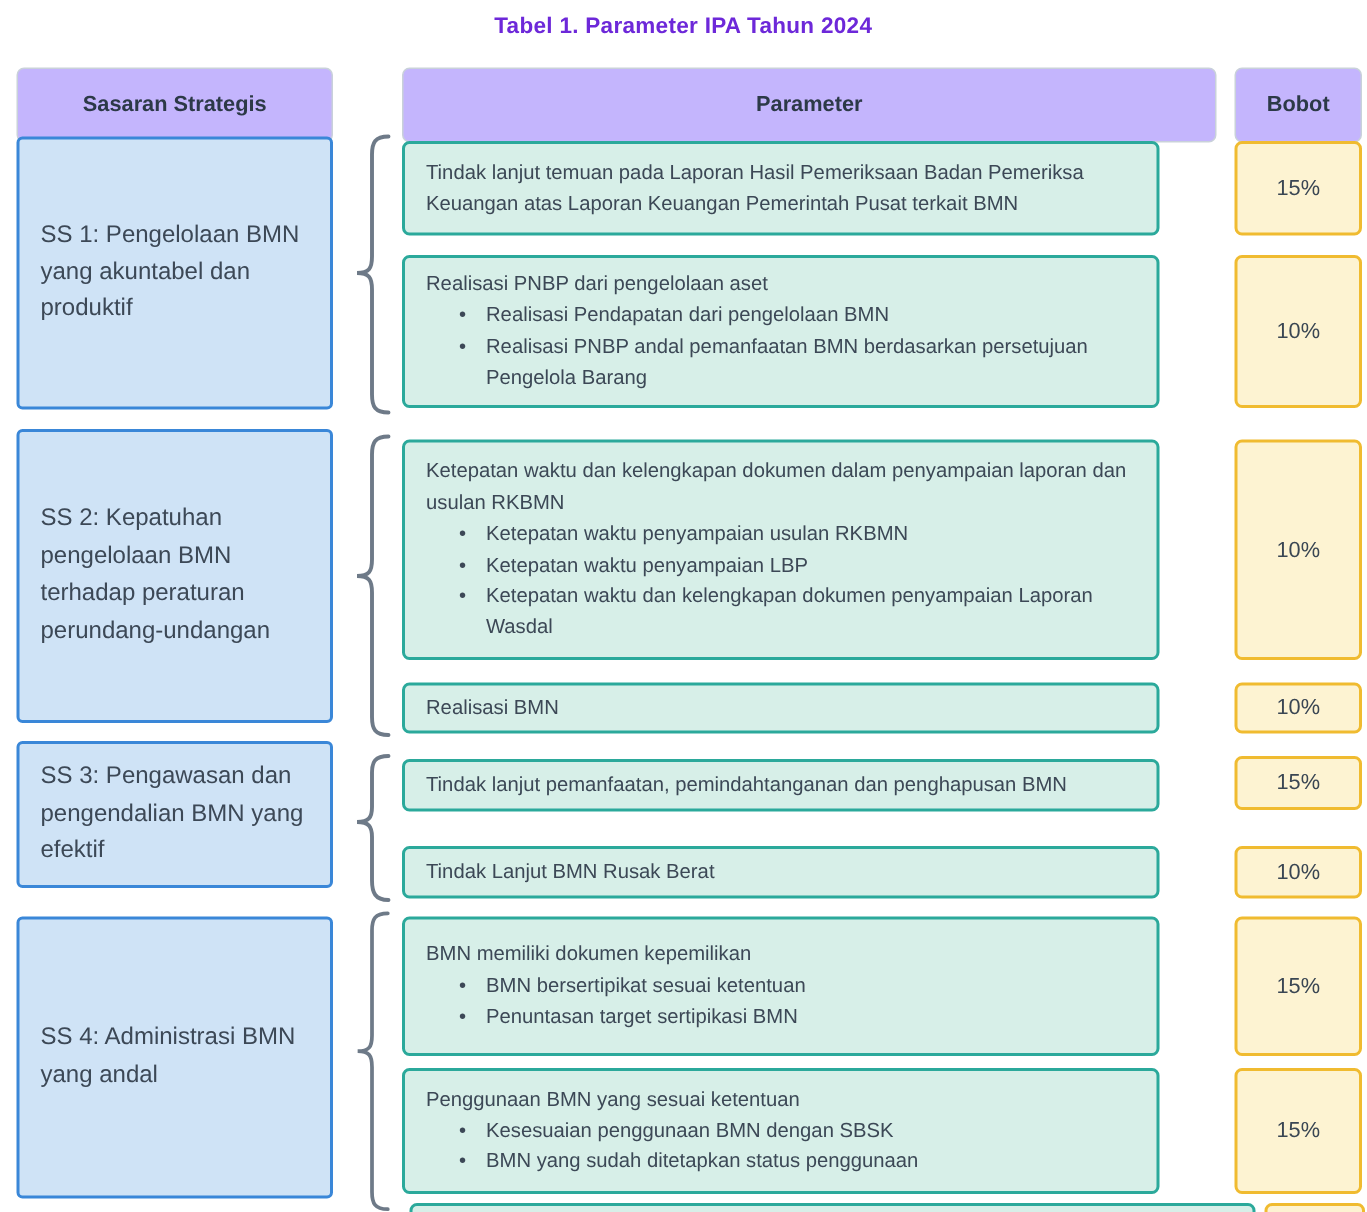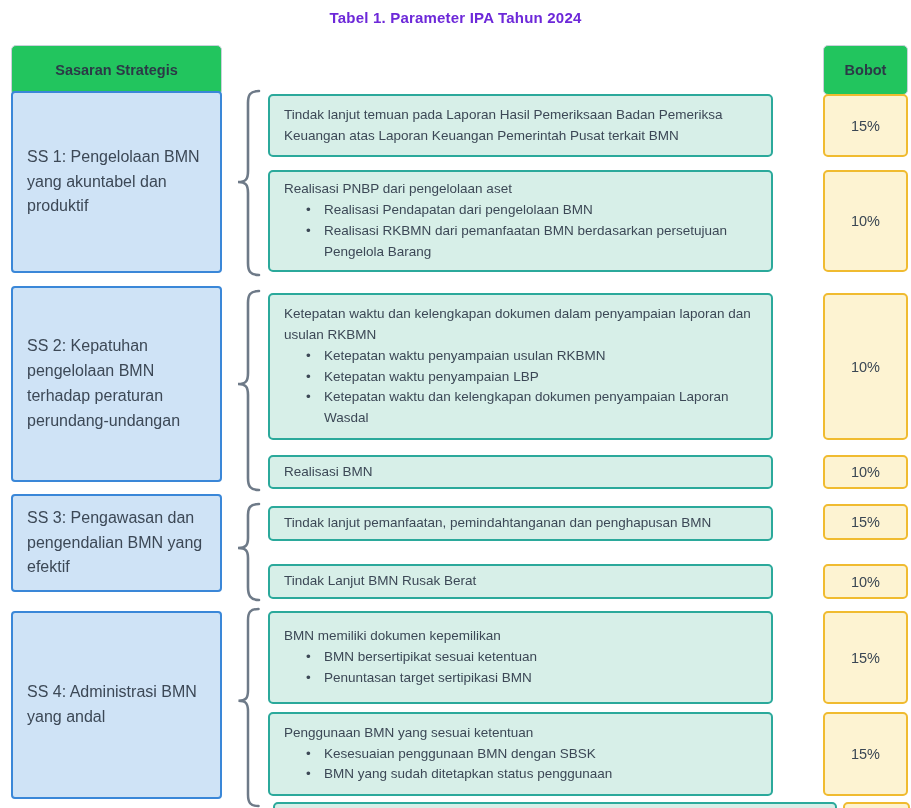--- a/index.html
+++ b/index.html
@@ -8,21 +8,21 @@
     --yellow-border:#f0bb30; --yellow-fill:#fdf3d2;
     --header-border:#c9d1da; --text-dark:#3c4856; --head-text:#2c3947;
     --brace:#6e7a88;
   }
   *{box-sizing:border-box;margin:0;padding:0}
   html,body{background:#ffffff}
   body{font-family:"Liberation Sans", sans-serif;}
   .canvas{position:relative;width:911px;height:808px;background:#fff;overflow:hidden}
   .title{position:absolute;top:9px;left:0;width:100%;text-align:center;
          font-size:15px;font-weight:bold;color:#6d28d9;letter-spacing:.2px}
-  .hbox{position:absolute;top:45px;height:50px;background:#22c55e;
+  .hbox{position:absolute;top:45px;height:50px;background:#c4b5fd;
         border:1.6px solid var(--header-border);border-radius:5px;
         display:flex;align-items:center;justify-content:center;
         font-weight:bold;font-size:14.5px;color:var(--head-text)}
   .ssbox{position:absolute;left:11px;width:211px;background:var(--blue-fill);
          border:2px solid var(--blue-border);border-radius:4px;
          display:flex;align-items:center;}
   .sstext{padding:10px 12px 10px 14px;font-size:16px;line-height:1.56;color:var(--text-dark)}
   .pbox{position:absolute;left:268px;width:505px;background:var(--green-fill);
         border:2px solid var(--green-border);border-radius:5px;
         display:flex;flex-direction:column;justify-content:center;
@@ -45,20 +45,21 @@
   .brace path{stroke:var(--brace);stroke-width:2.6;fill:none;stroke-linecap:round}
 </style>
 </head>
 <body>
 
 <div class="canvas">
 
   <div class="title">Tabel 1. Parameter IPA Tahun 2024</div>
 
   <div class="hbox" style="left:11px;width:211px">Sasaran Strategis</div>
+  <div class="hbox" style="left:268px;width:543px">Parameter</div>
   <div class="hbox" style="left:823px;width:85px">Bobot</div>
 
   <div class="ssbox" style="top:91px;height:182px">
     <div class="sstext">SS 1: Pengelolaan BMN yang akuntabel dan produktif</div>
   </div>
   <div class="ssbox" style="top:286px;height:196px">
     <div class="sstext">SS 2: Kepatuhan pengelolaan BMN terhadap peraturan perundang-undangan</div>
   </div>
   <div class="ssbox" style="top:494px;height:98px">
     <div class="sstext">SS 3: Pengawasan dan pengendalian BMN yang efektif</div>
@@ -86,21 +87,21 @@
 
   <div class="pbox" style="top:170px;height:102px">
     <div>Realisasi PNBP dari pengelolaan aset</div>
     <div class="bullets">
       <div class="bullet">
           <span class="dot"></span>
           <span>Realisasi Pendapatan dari pengelolaan BMN</span>
         </div>
       <div class="bullet">
           <span class="dot"></span>
-          <span>Realisasi RKBMN dari pemanfaatan BMN berdasarkan persetujuan Pengelola Barang</span>
+          <span>Realisasi PNBP andal pemanfaatan BMN berdasarkan persetujuan Pengelola Barang</span>
         </div>
     </div>
   </div>
 
   <div class="pbox" style="top:293px;height:147px">
     <div>Ketepatan waktu dan kelengkapan dokumen dalam penyampaian laporan dan usulan RKBMN</div>
     <div class="bullets">
       <div class="bullet">
           <span class="dot"></span>
           <span>Ketepatan waktu penyampaian usulan RKBMN</span>

